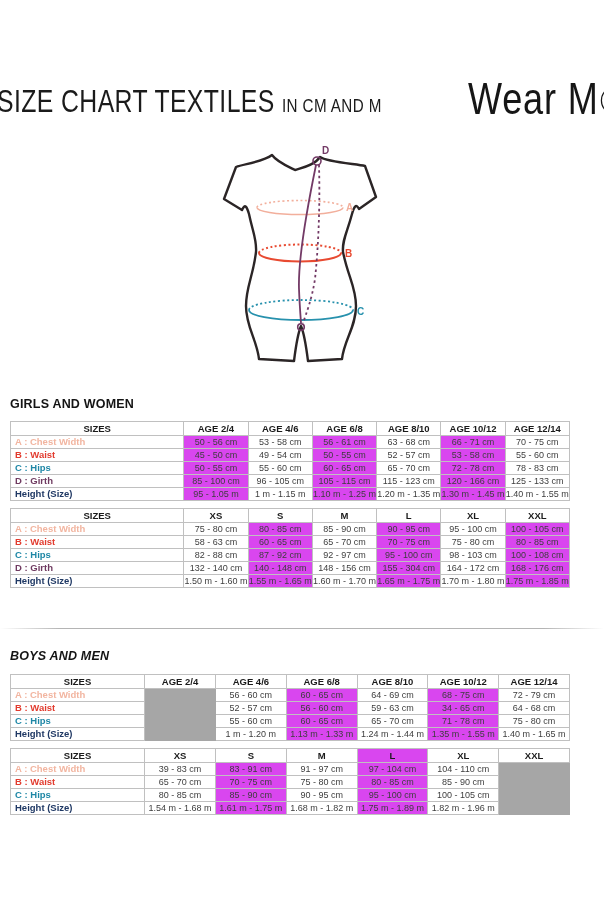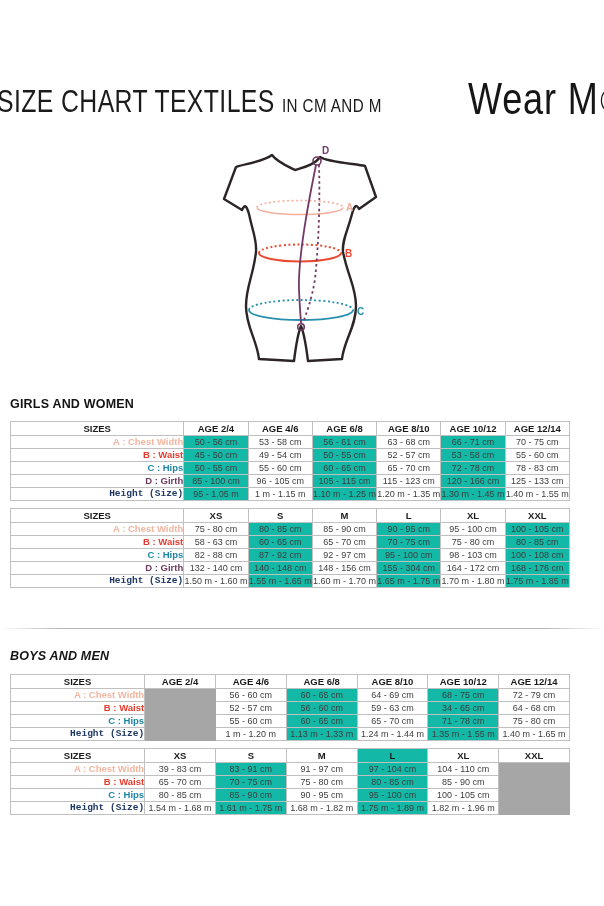--- a/index.html
+++ b/index.html
@@ -37,27 +37,27 @@
   }
   #girls-age-table{top:421px;}
   #girls-size-table{top:508px;}
   #boys-age-table{top:674px;}
   #boys-size-table{top:748px;}
   .size-table th,.size-table td{
     border:1px solid #c0c0c0;text-align:center;padding:0;height:12px;line-height:12px;
     white-space:nowrap;overflow:hidden;font-weight:400;
   }
   .size-table thead th{font-weight:700;color:#1a1a1a;height:13px;line-height:13px;font-size:9.5px;}
-  .size-table td.row-label{text-align:right;padding-left:4px;font-weight:700;font-size:9.5px;}
+  .size-table td.row-label{text-align:left;padding-left:4px;font-weight:700;font-size:9.5px;}
   .col-label-g{width:31%;} .col-val-g{width:11.5%;}
   .col-label-b{width:24%;} .col-val-b{width:12.6667%;}
-  .shade{background:#14b8a6;}
+  .shade{background:#d946ef;}
   .block{background:#a6a6a6;border-color:#a6a6a6 !important;}
   .lbl-chest{color:#f2b5a0;} .lbl-waist{color:#e23b2e;} .lbl-hips{color:#1f87a6;}
-  .lbl-girth{color:#6f3a60;} .lbl-height{color:#1f3864;font-family:Liberation Mono, monospace;}
+  .lbl-girth{color:#6f3a60;} .lbl-height{color:#1f3864;}
 </style>
 </head>
 <body>
 
 <div class="title-row">
   <span class="title-main">SIZE CHART TEXTILES</span>
   <span class="title-sub">IN CM AND M</span>
 </div>
 
 <div class="logo">

